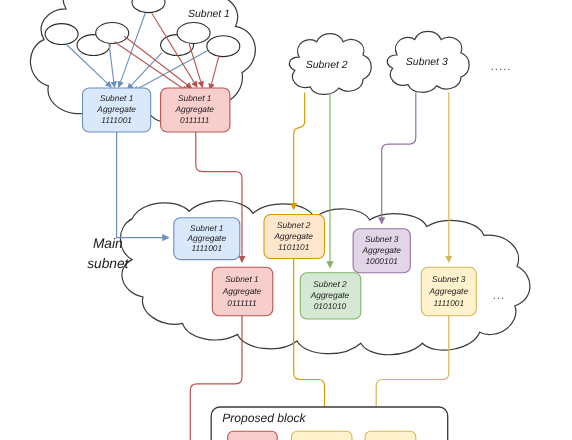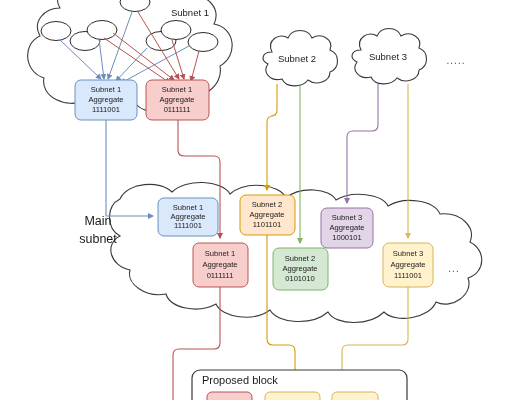--- a/index.html
+++ b/index.html
@@ -1,18 +1,18 @@
 <!DOCTYPE html>
 <html><head>
 <meta charset="utf-8">
 <style>
   html,body{margin:0;padding:0;background:#ffffff;}
   body{width:520px;height:400px;overflow:hidden;
        font-family:"Liberation Sans",sans-serif;}
-  #stage{position:relative;width:520px;height:400px;}
+  #stage{position:relative;width:520px;height:400px;font-style:italic;}
   svg#diagram{position:absolute;left:0;top:0;width:520px;height:400px;}
   .node-text{font-family:"Liberation Sans",sans-serif;font-size:7.6px;fill:#1a1a1a;
              text-anchor:middle;dominant-baseline:middle;}
   .cloud-label{font-family:"Liberation Sans",sans-serif;font-size:9.5px;fill:#1a1a1a;
                text-anchor:middle;dominant-baseline:middle;}
   .main-label{font-family:"Liberation Sans",sans-serif;font-size:12.5px;fill:#1a1a1a;
               text-anchor:middle;dominant-baseline:middle;}
   .block-label{font-family:"Liberation Sans",sans-serif;font-size:11px;fill:#1a1a1a;
                text-anchor:start;dominant-baseline:middle;}
   .dots{font-family:"Liberation Sans",sans-serif;font-size:10px;fill:#4d4d4d;

